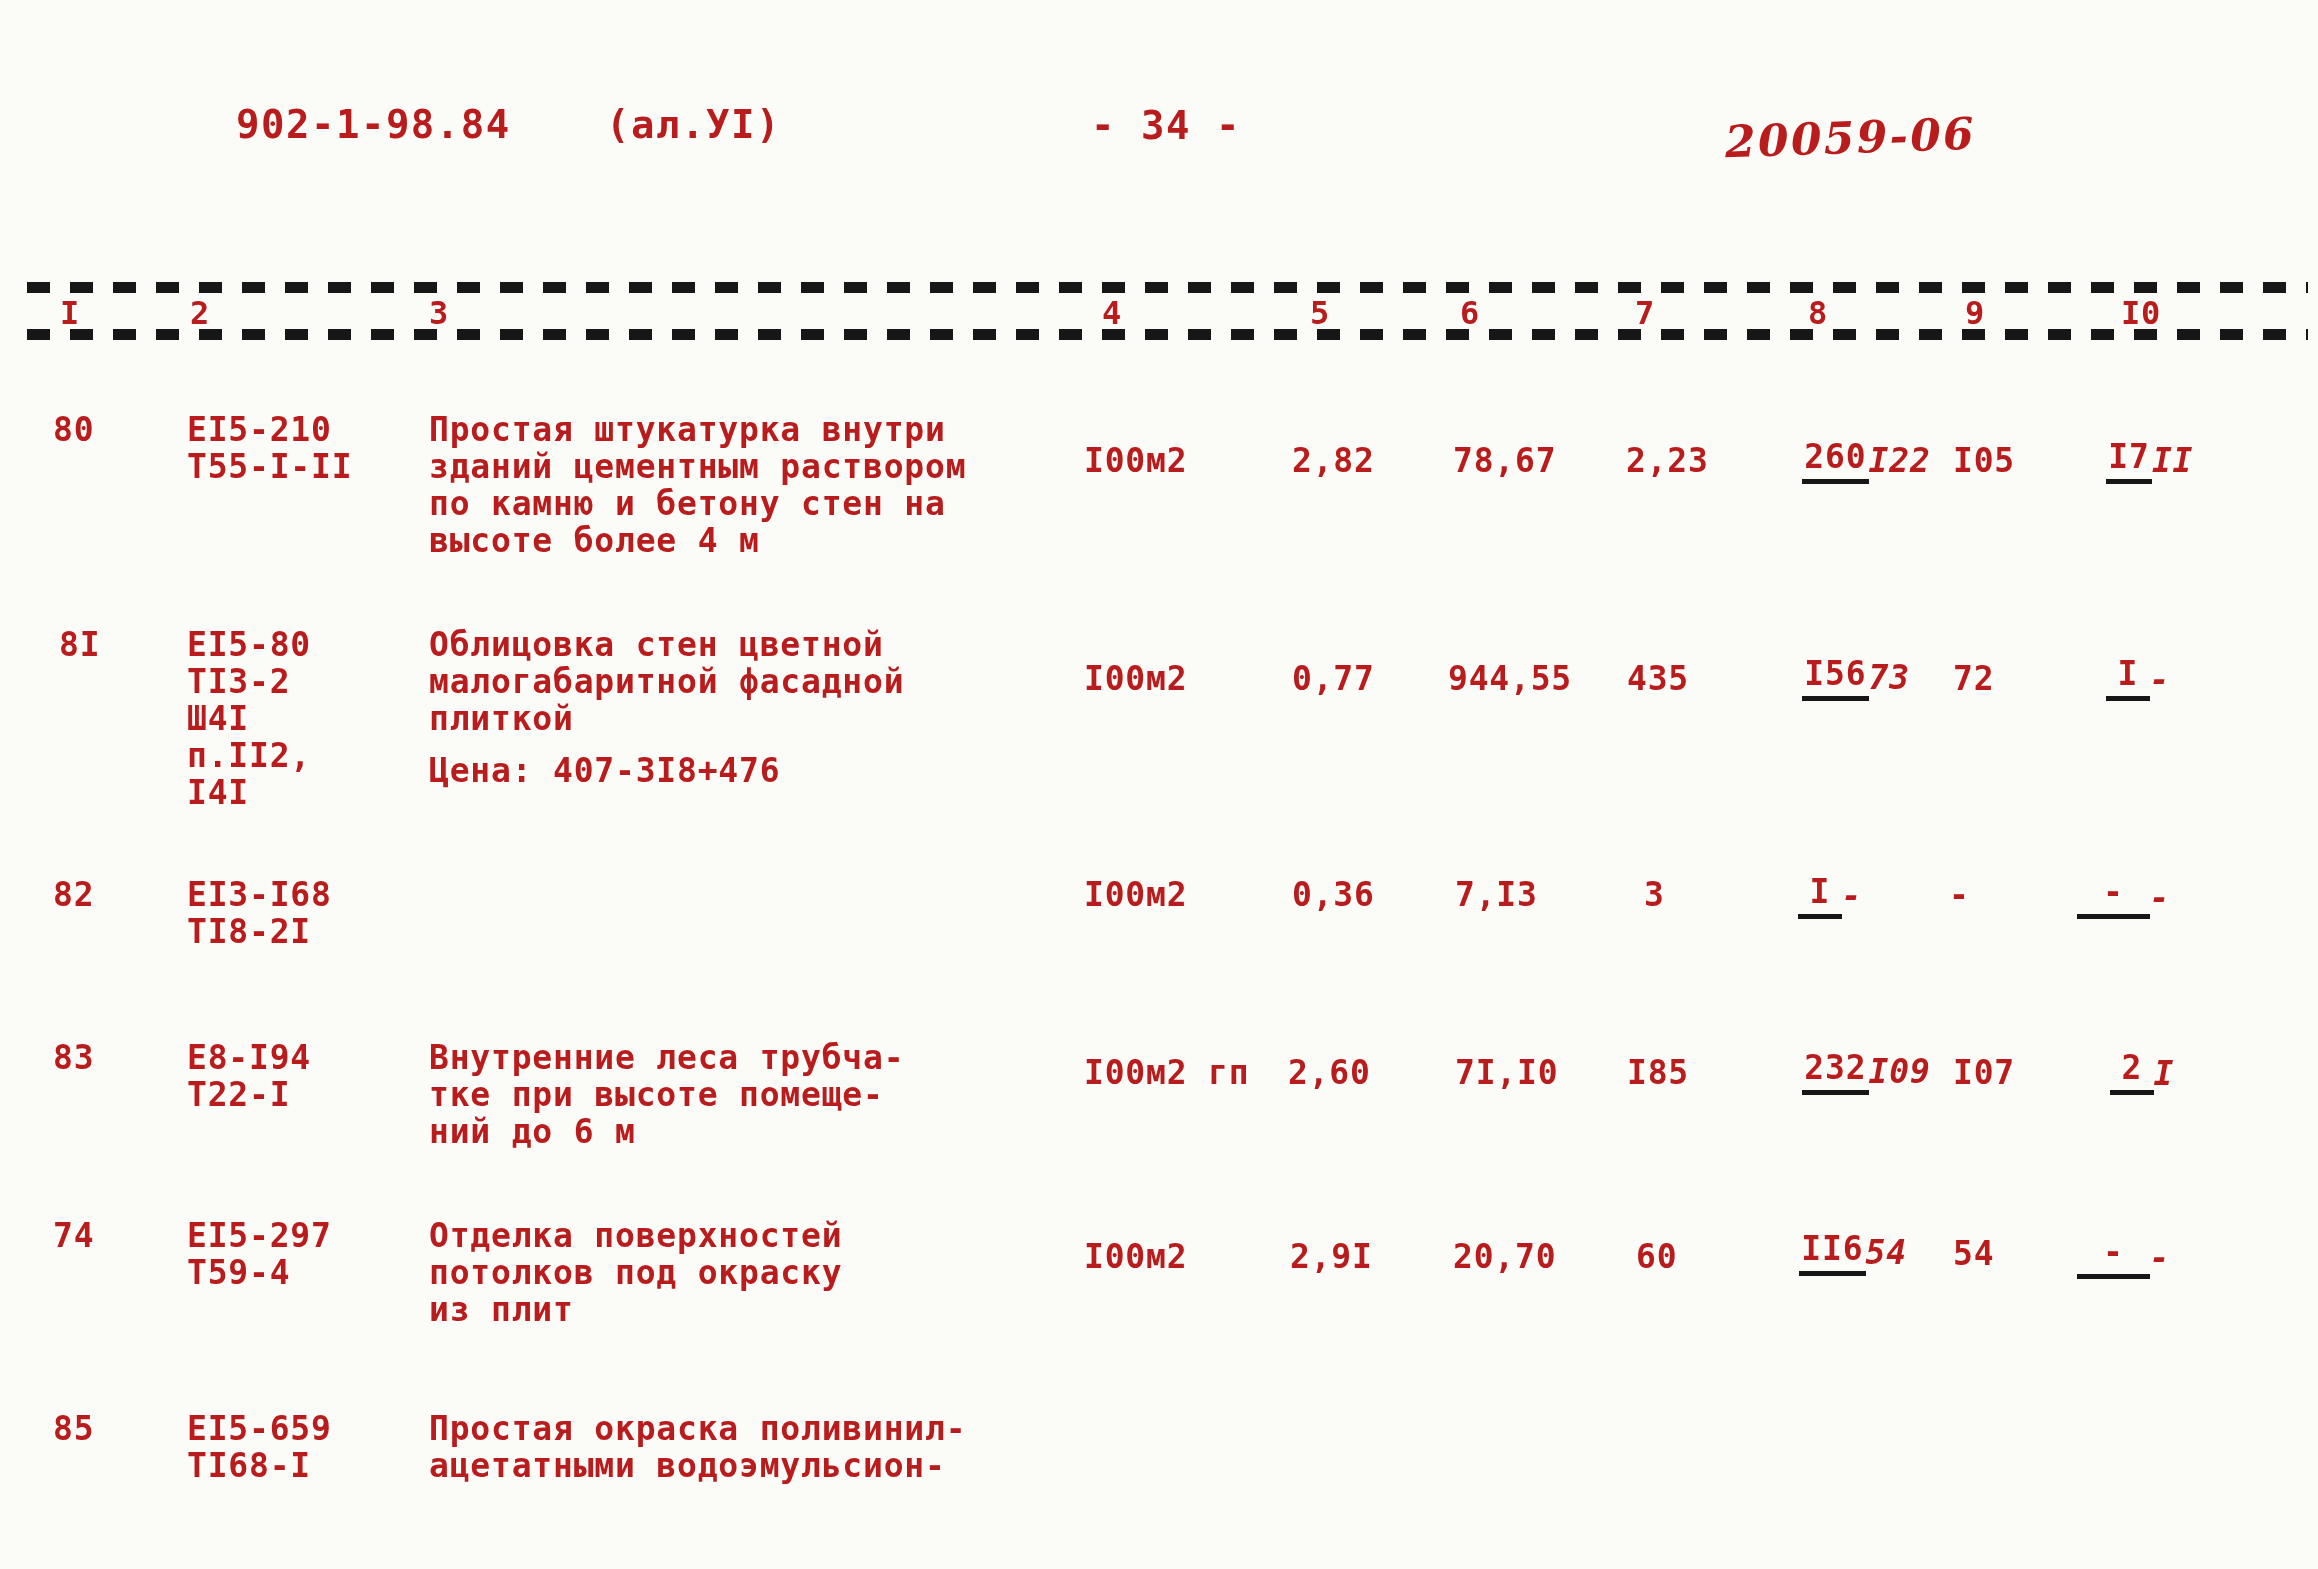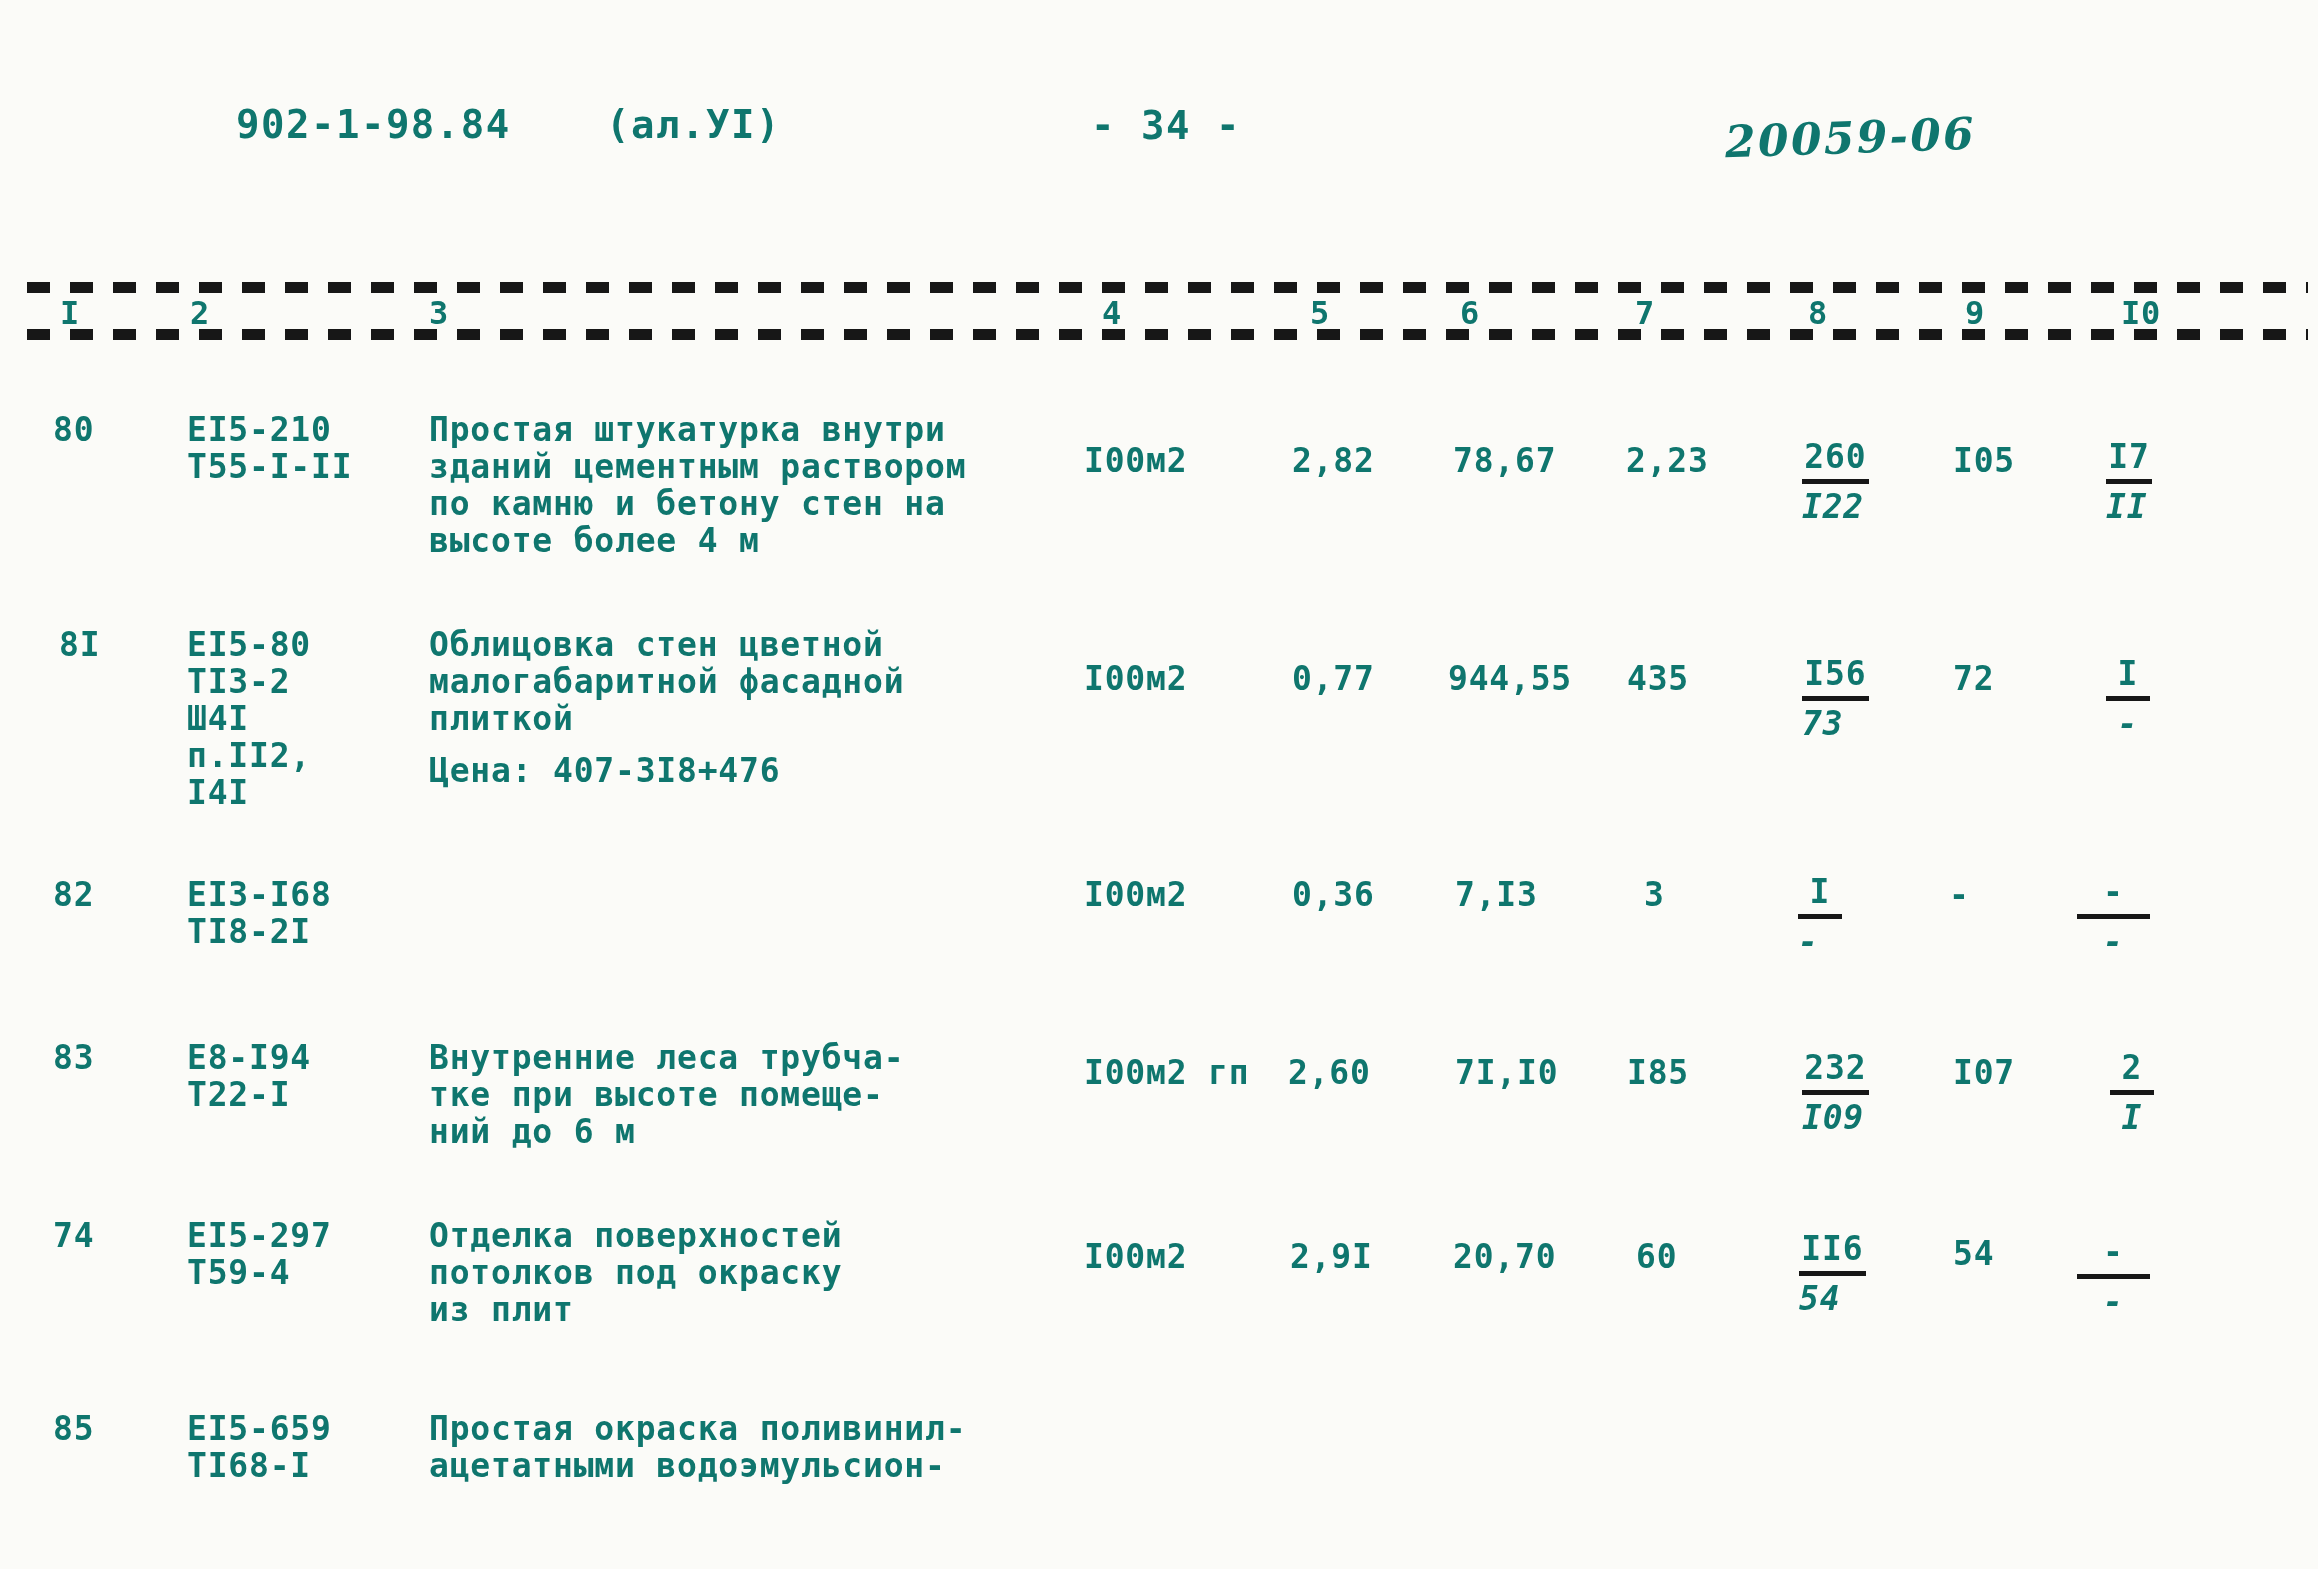--- a/index.html
+++ b/index.html
@@ -1,28 +1,28 @@
 <!DOCTYPE html>
 <html style="font-size:12px"><head>
 <meta charset="utf-8">
 <style>
   html,body{margin:0;padding:0;background:#e8e8e4;}
   .page{
     position:relative;width:2319px;height:1569px;background:#fbfbf8;
-    font-family:"DejaVu Sans Mono",monospace;font-weight:bold;color:#0f766e;
+    font-family:"DejaVu Sans Mono",monospace;font-weight:bold;color:#b91c1c;
     overflow:hidden;
   }
   .c{position:absolute;white-space:nowrap;font-size:33px;line-height:37px;letter-spacing:0.8px;}
   .hdr{font-size:39px;letter-spacing:1.5px;}
   .stamp{font-family:"DejaVu Serif",serif;font-style:italic;font-size:44px;transform:rotate(-2deg);letter-spacing:2.3px;}
   .ruler{position:absolute;left:27px;width:2281px;height:11.3px;
     background:repeating-linear-gradient(to right,#171717 0 22.6px,transparent 22.6px 43px);}
   .colnum{position:absolute;font-size:32px;line-height:33px;font-weight:bold;letter-spacing:0.8px;}
   .lines div{min-height:37px;}
-  .stack{display:inline-flex;flex-direction:column;align-items:flex-start;}
+  .stack{display:inline-flex;flex-direction:row;align-items:flex-start;}
   .stack.ctr{align-items:center;}
   .u{display:inline-block;border-bottom:5.3px solid #171717;padding:0 2.3px 3.8px;min-width:39px;text-align:center;}
   .uw{min-width:68px;}
   .sub{margin-top:4px;font-style:italic;}
 </style>
 </head>
 <body>
 
 <div class="page">
 

